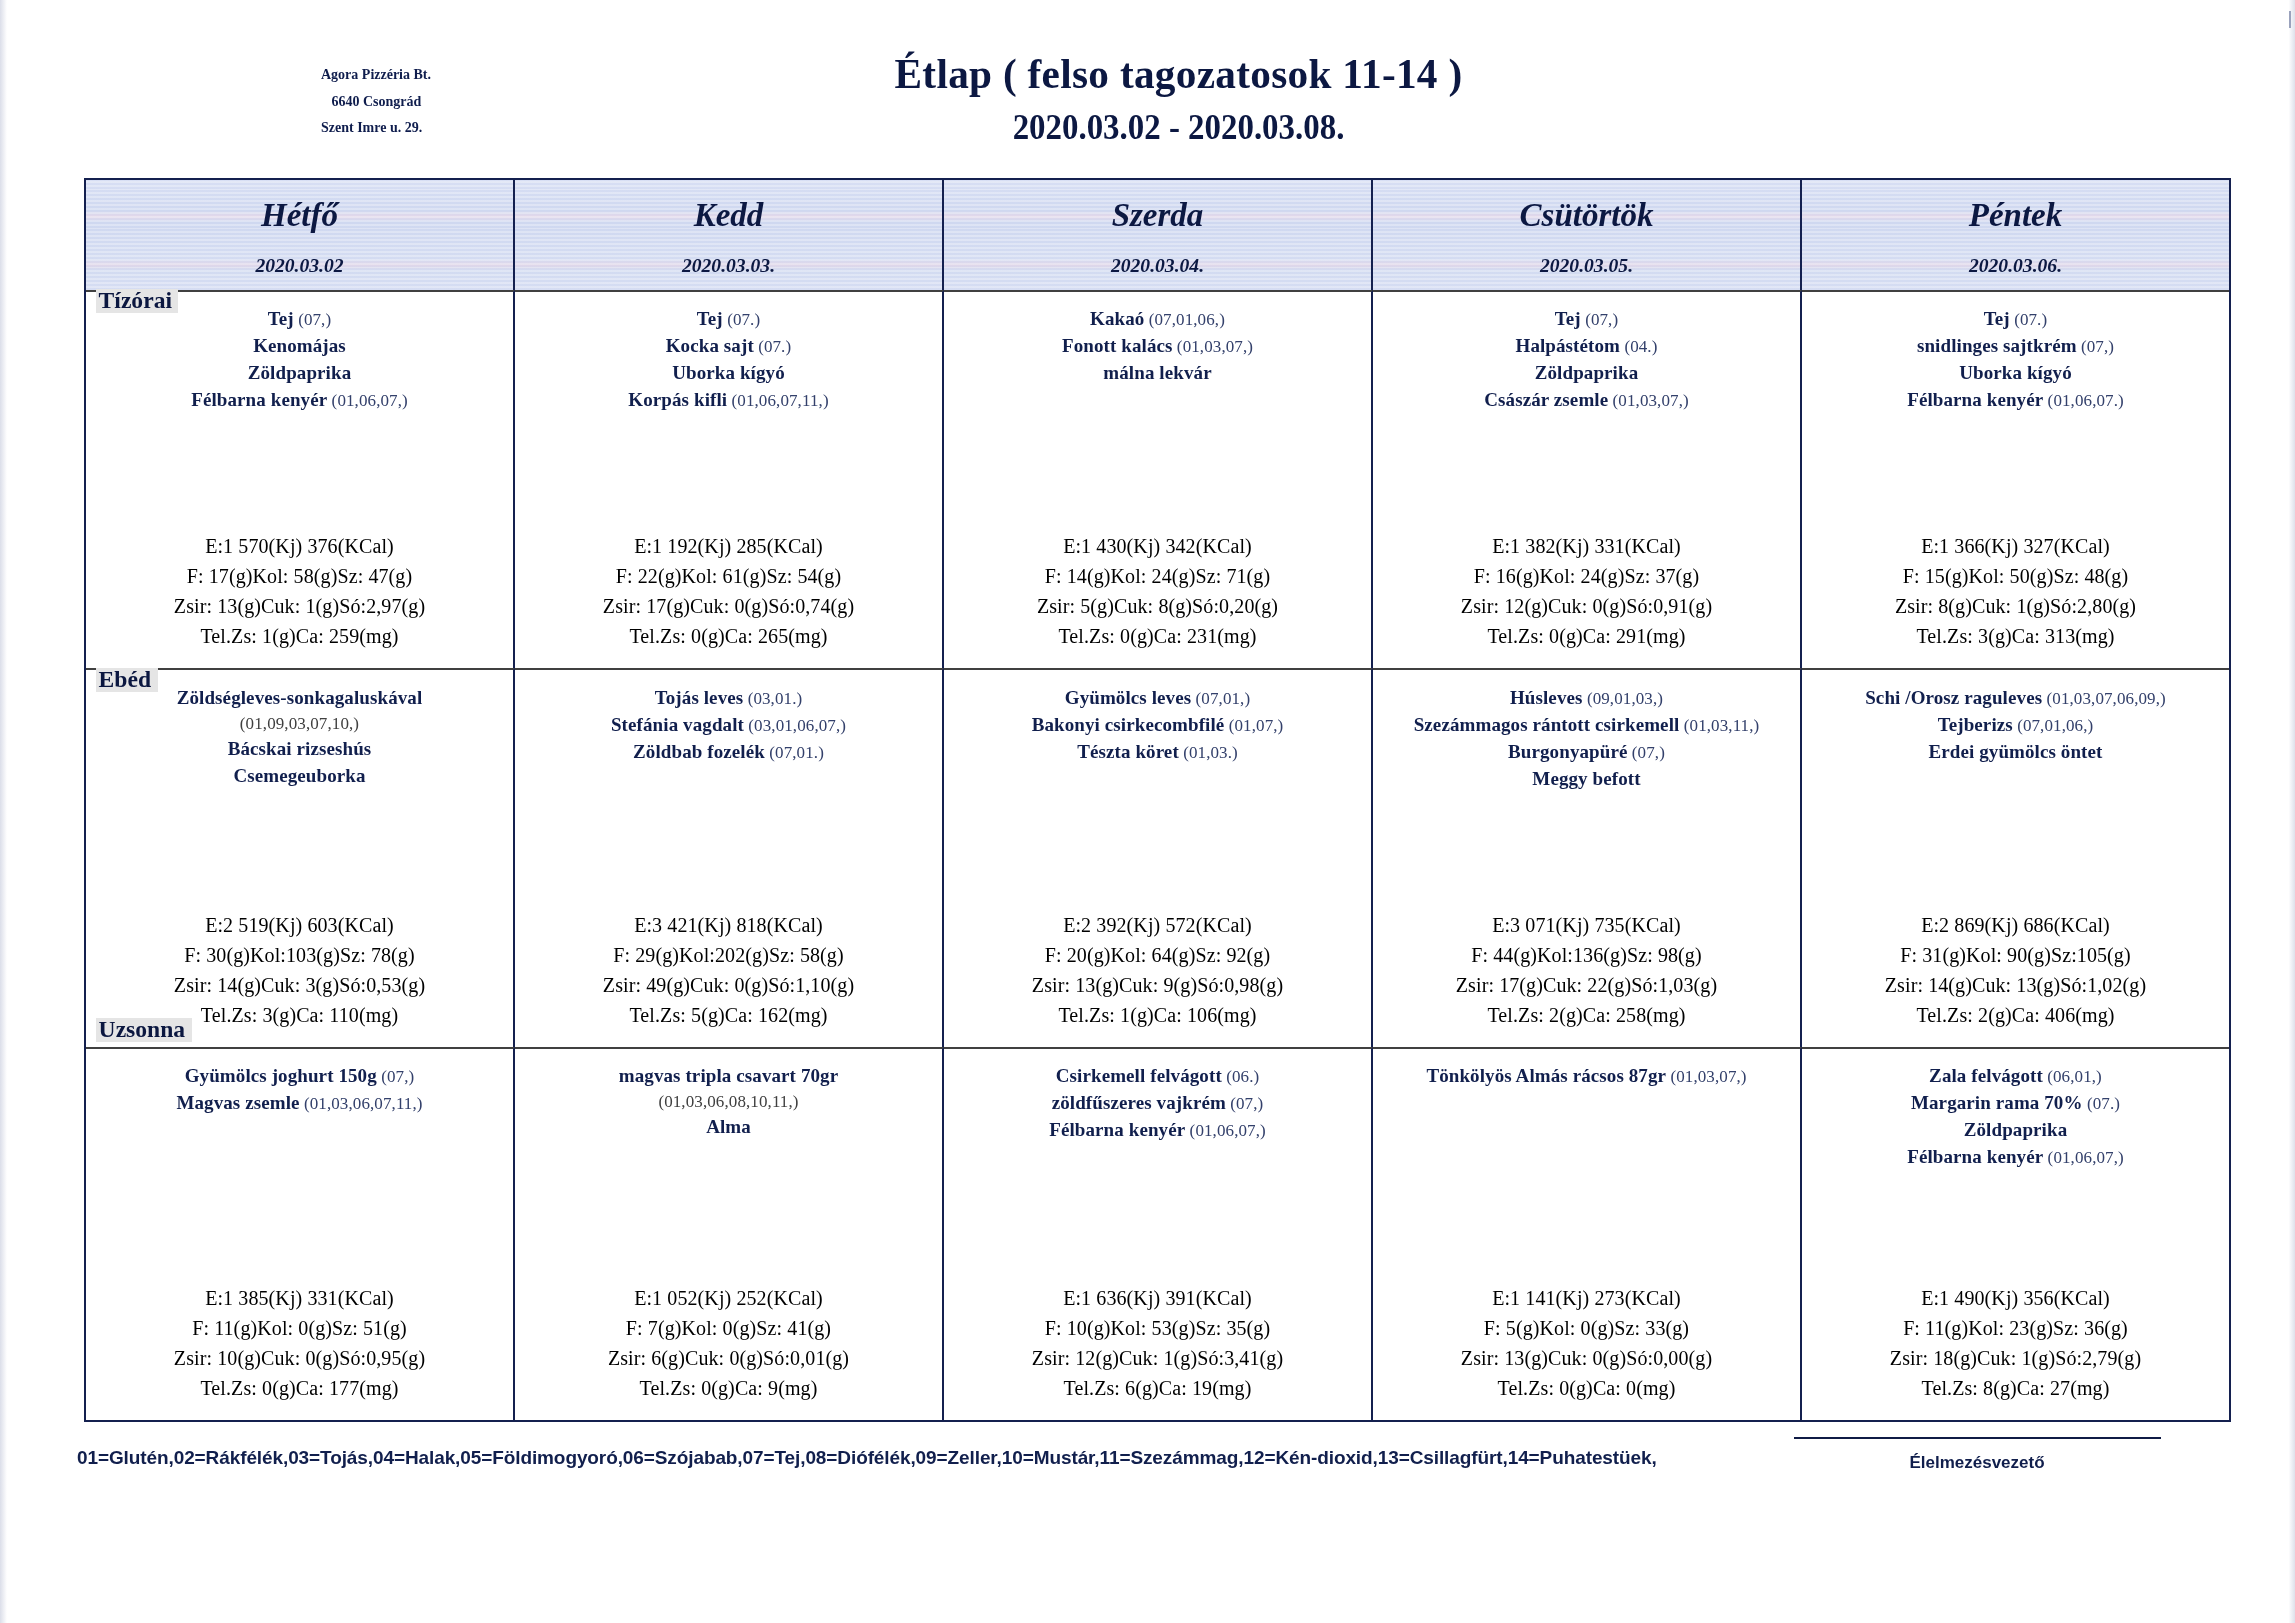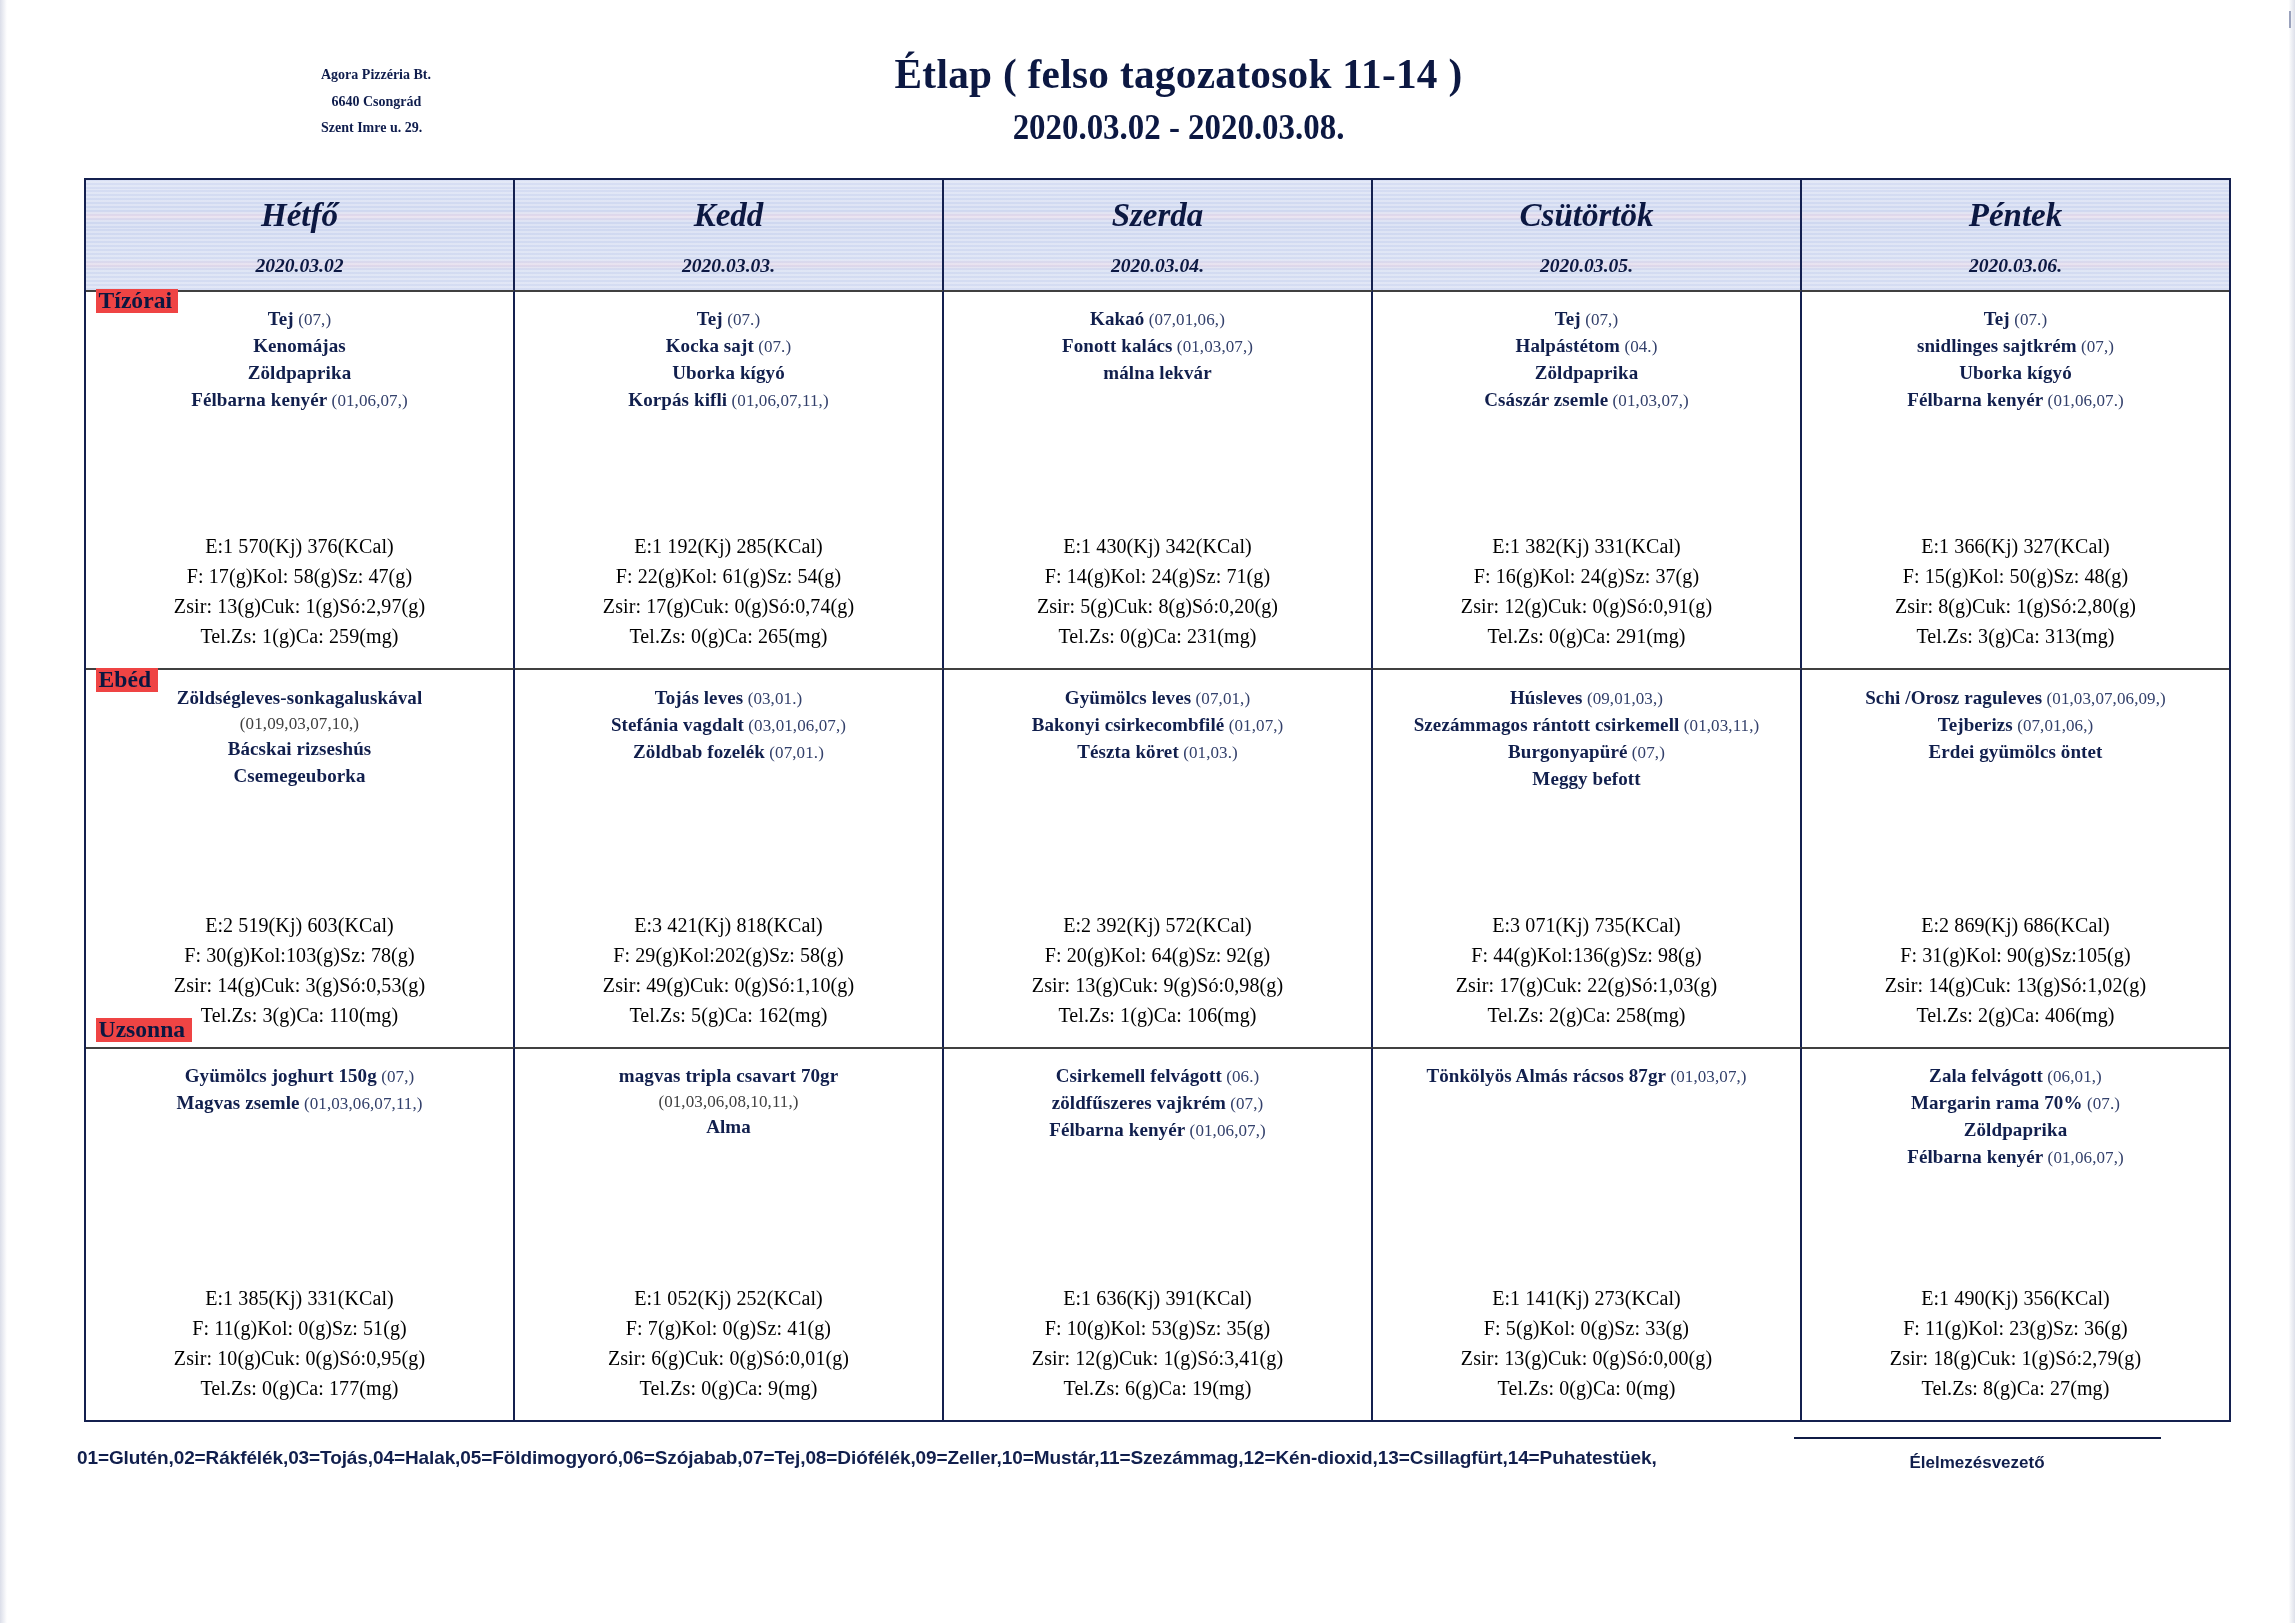--- a/index.html
+++ b/index.html
@@ -167,21 +167,21 @@
     letter-spacing: 0.1px;
   }
 
   
   .meal-tag {
     position: absolute;
     font-family: "Liberation Serif", serif;
     font-weight: bold;
     font-size: 23.6px;
     color: #0b1740;
-    background: #ef4444;
+    background: #e5e5e5;
     padding: 0 6.5px 0 2.6px;
     z-index: 5;
     white-space: nowrap;
     line-height: 1;
   }
   #tag-breakfast { left: 96px; top: 289px; }
   #tag-lunch     { left: 96px; top: 668px; }
   #tag-snack     { left: 96px; top: 1018px; font-family: Liberation Serif, serif; }
 
   

